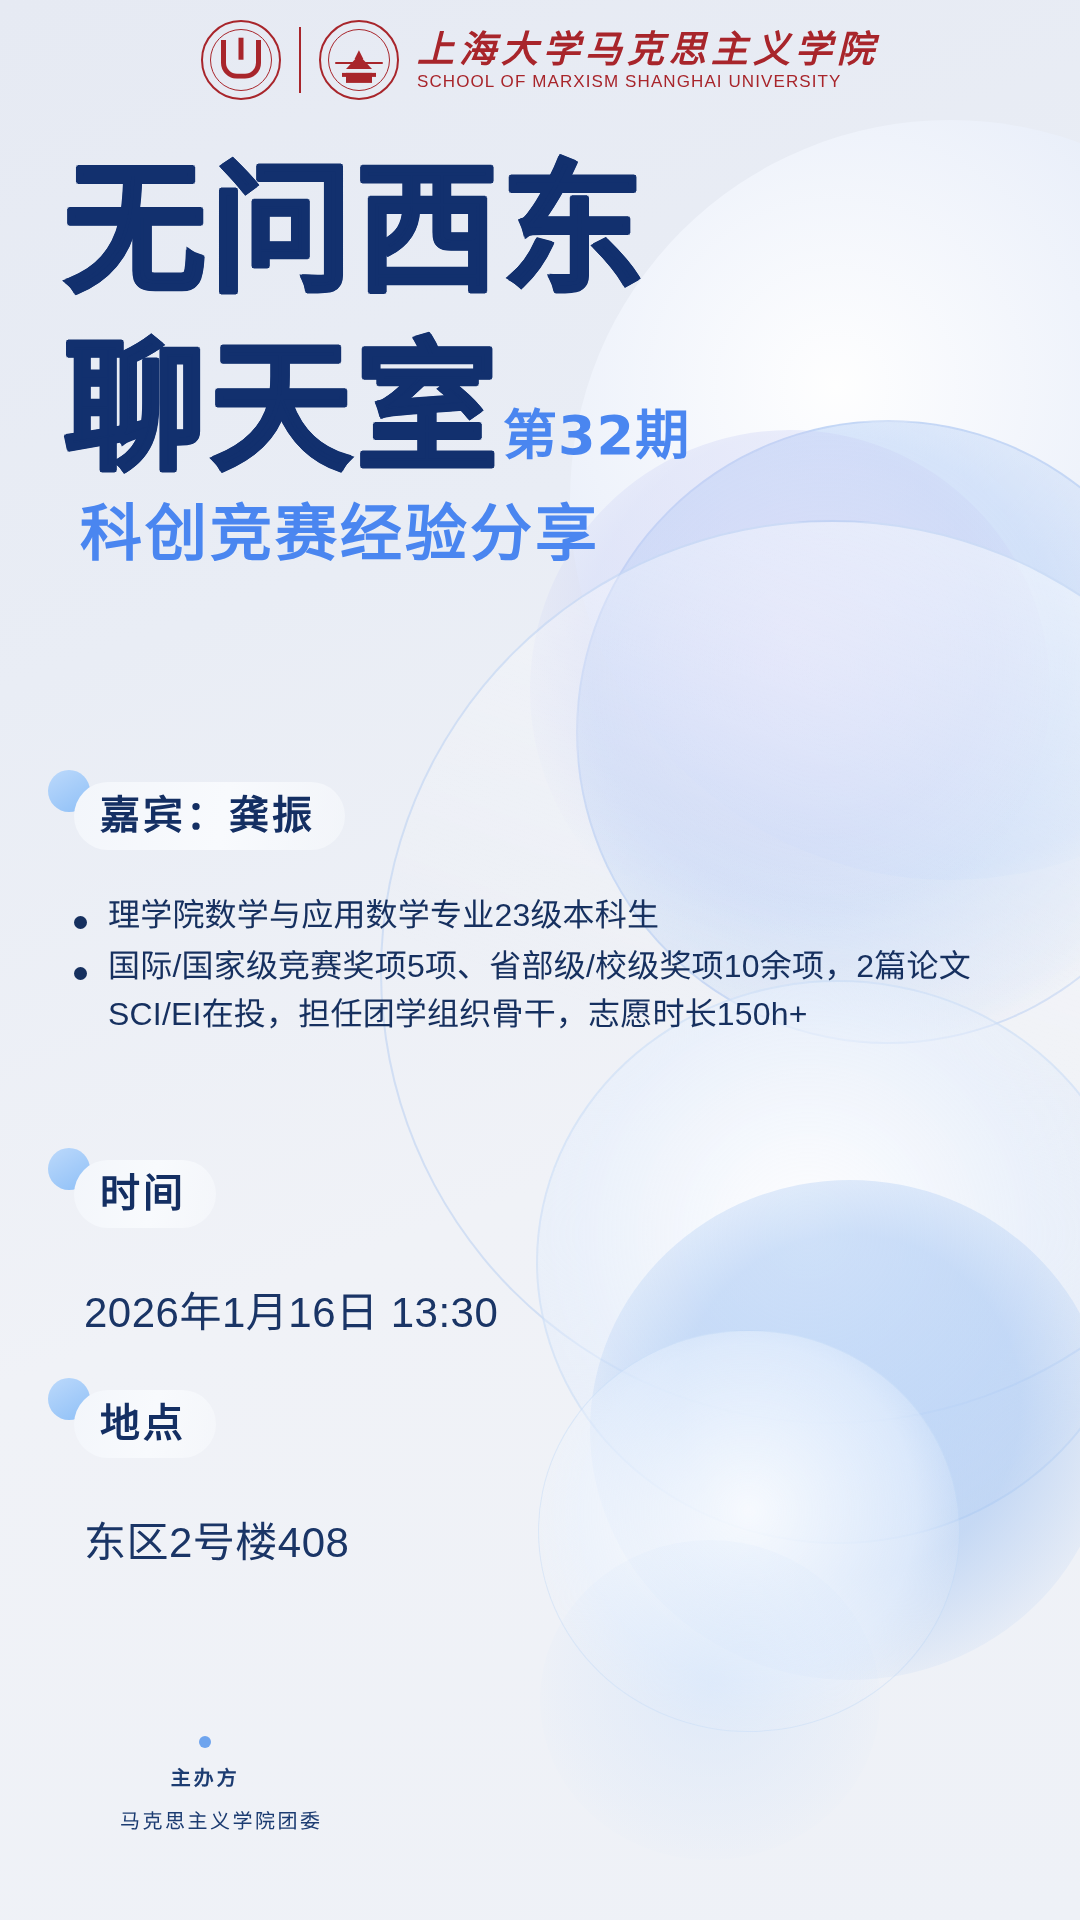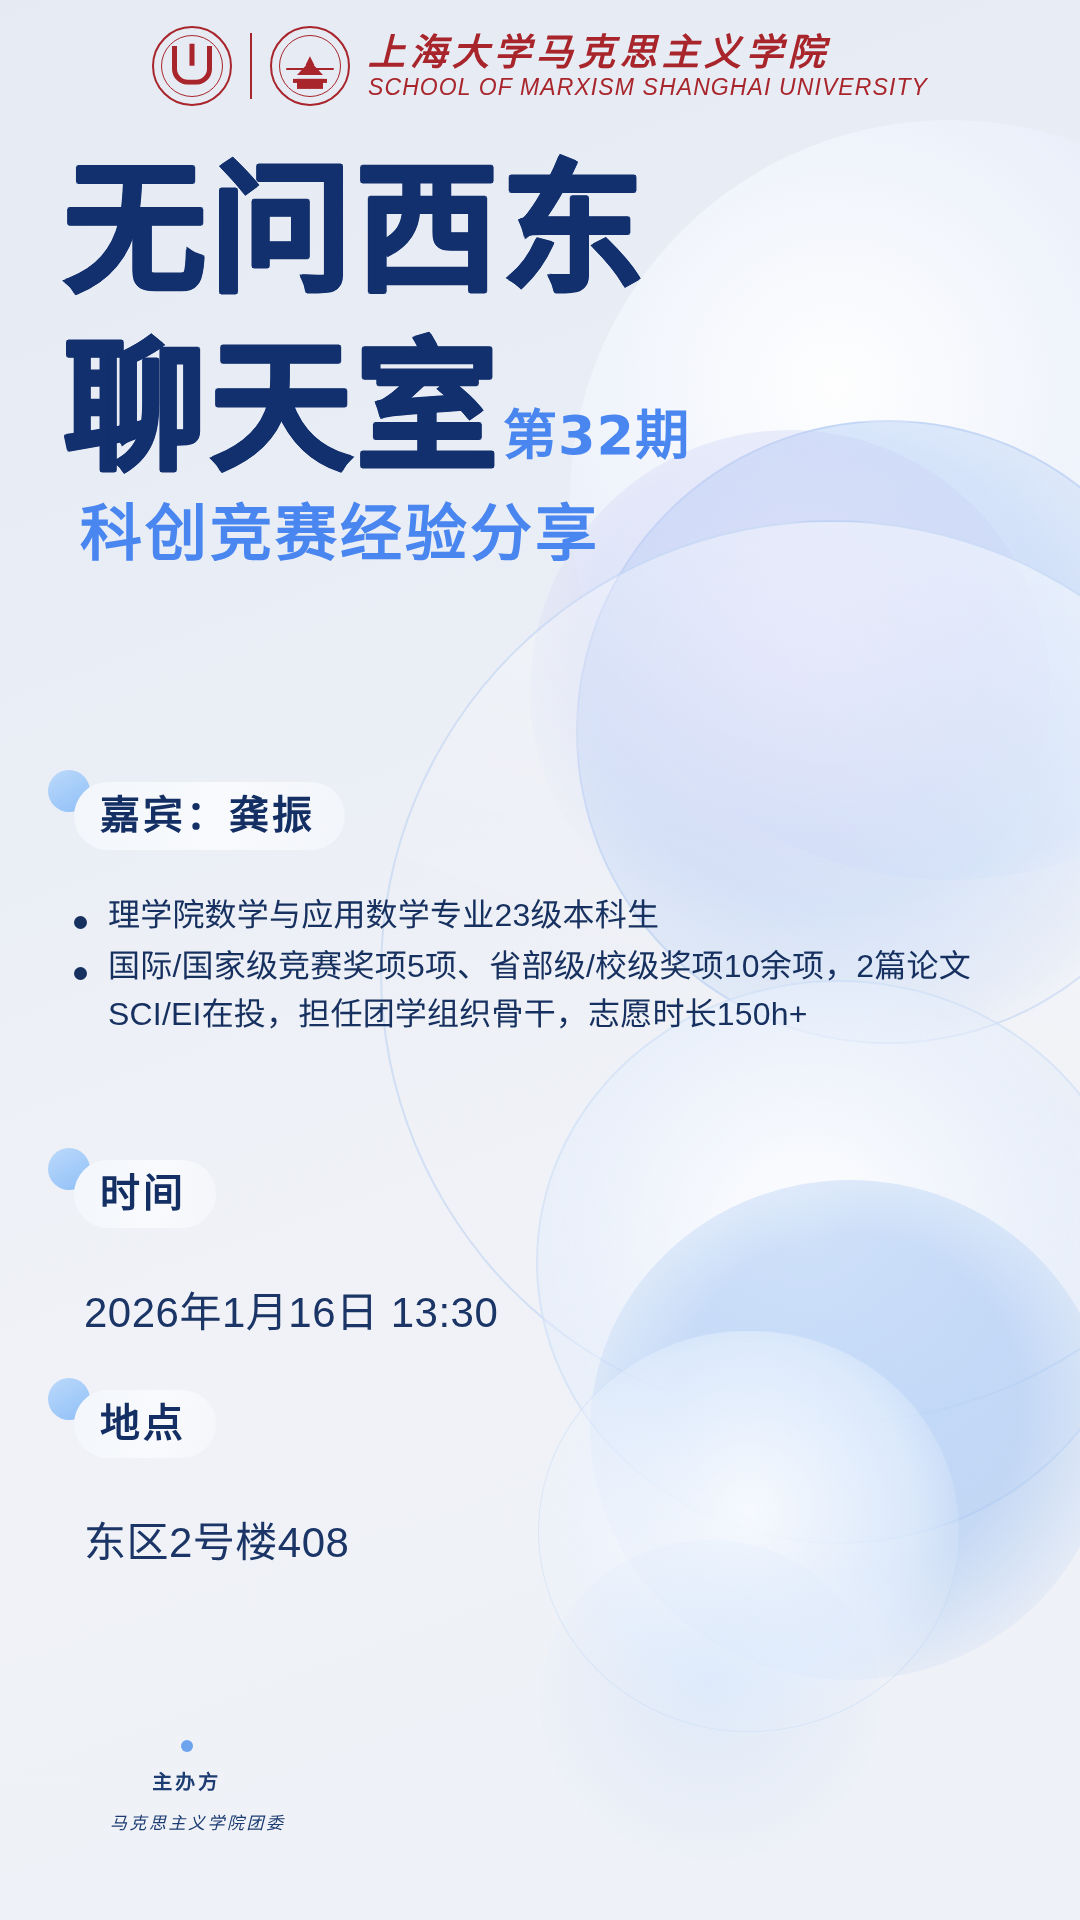--- a/index.html
+++ b/index.html
@@ -74,21 +74,21 @@
     left: 380px; top: 520px;
     width: 900px; height: 900px;
     border-radius: 50%;
     border: 2px solid rgba(172,199,240,0.45);
     background: linear-gradient(200deg, rgba(255,255,255,0.55), rgba(255,255,255,0) 60%);
   }
 
   
   .logo-bar {
     position: absolute;
-    top: 26px;
+    top: 20px;
     left: 0; right: 0;
     display: flex;
     justify-content: center;
     align-items: center;
     gap: 18px;
     z-index: 5;
   }
   .seal {
     width: 76px; height: 76px;
     border-radius: 50%;
@@ -177,27 +177,26 @@
     font-family: "Liberation Serif", "DejaVu Serif", serif;
     font-size: 37px;
     font-weight: 700;
     color: #a8252b;
     letter-spacing: 5px;
     font-style: italic;
     line-height: 1;
     white-space: nowrap;
   }
   .logo-en {
-    font-size: 23px;
+    font-size: 17px;
     font-weight: 400;
     color: #a8252b;
     letter-spacing: 1.1px;
     line-height: 1;
     white-space: nowrap;
-    font-style: italic;
   }
 
   
   .title-block {
     position: absolute;
     top: 162px;
     left: 44px;
     right: 40px;
     z-index: 4;
   }
@@ -345,26 +344,25 @@
     flex: none;
   }
   .org-key {
     font-size: 20px;
     font-weight: 700;
     color: #1c3c72;
     letter-spacing: 3px;
     white-space: nowrap;
   }
   .org-val {
-    margin-left: 22px;
-    font-size: 17px;
+    margin-left: 32px;
+    font-size: 20px;
     color: #1c3c72;
     letter-spacing: 2.5px;
     white-space: nowrap;
-    font-style: italic;
   }
 </style>
 </head>
 <body>
 
 <div class="poster">
 
   <div class="bg-layer">
     <div class="blob blob-a"></div>
     <div class="blob blob-b"></div>

